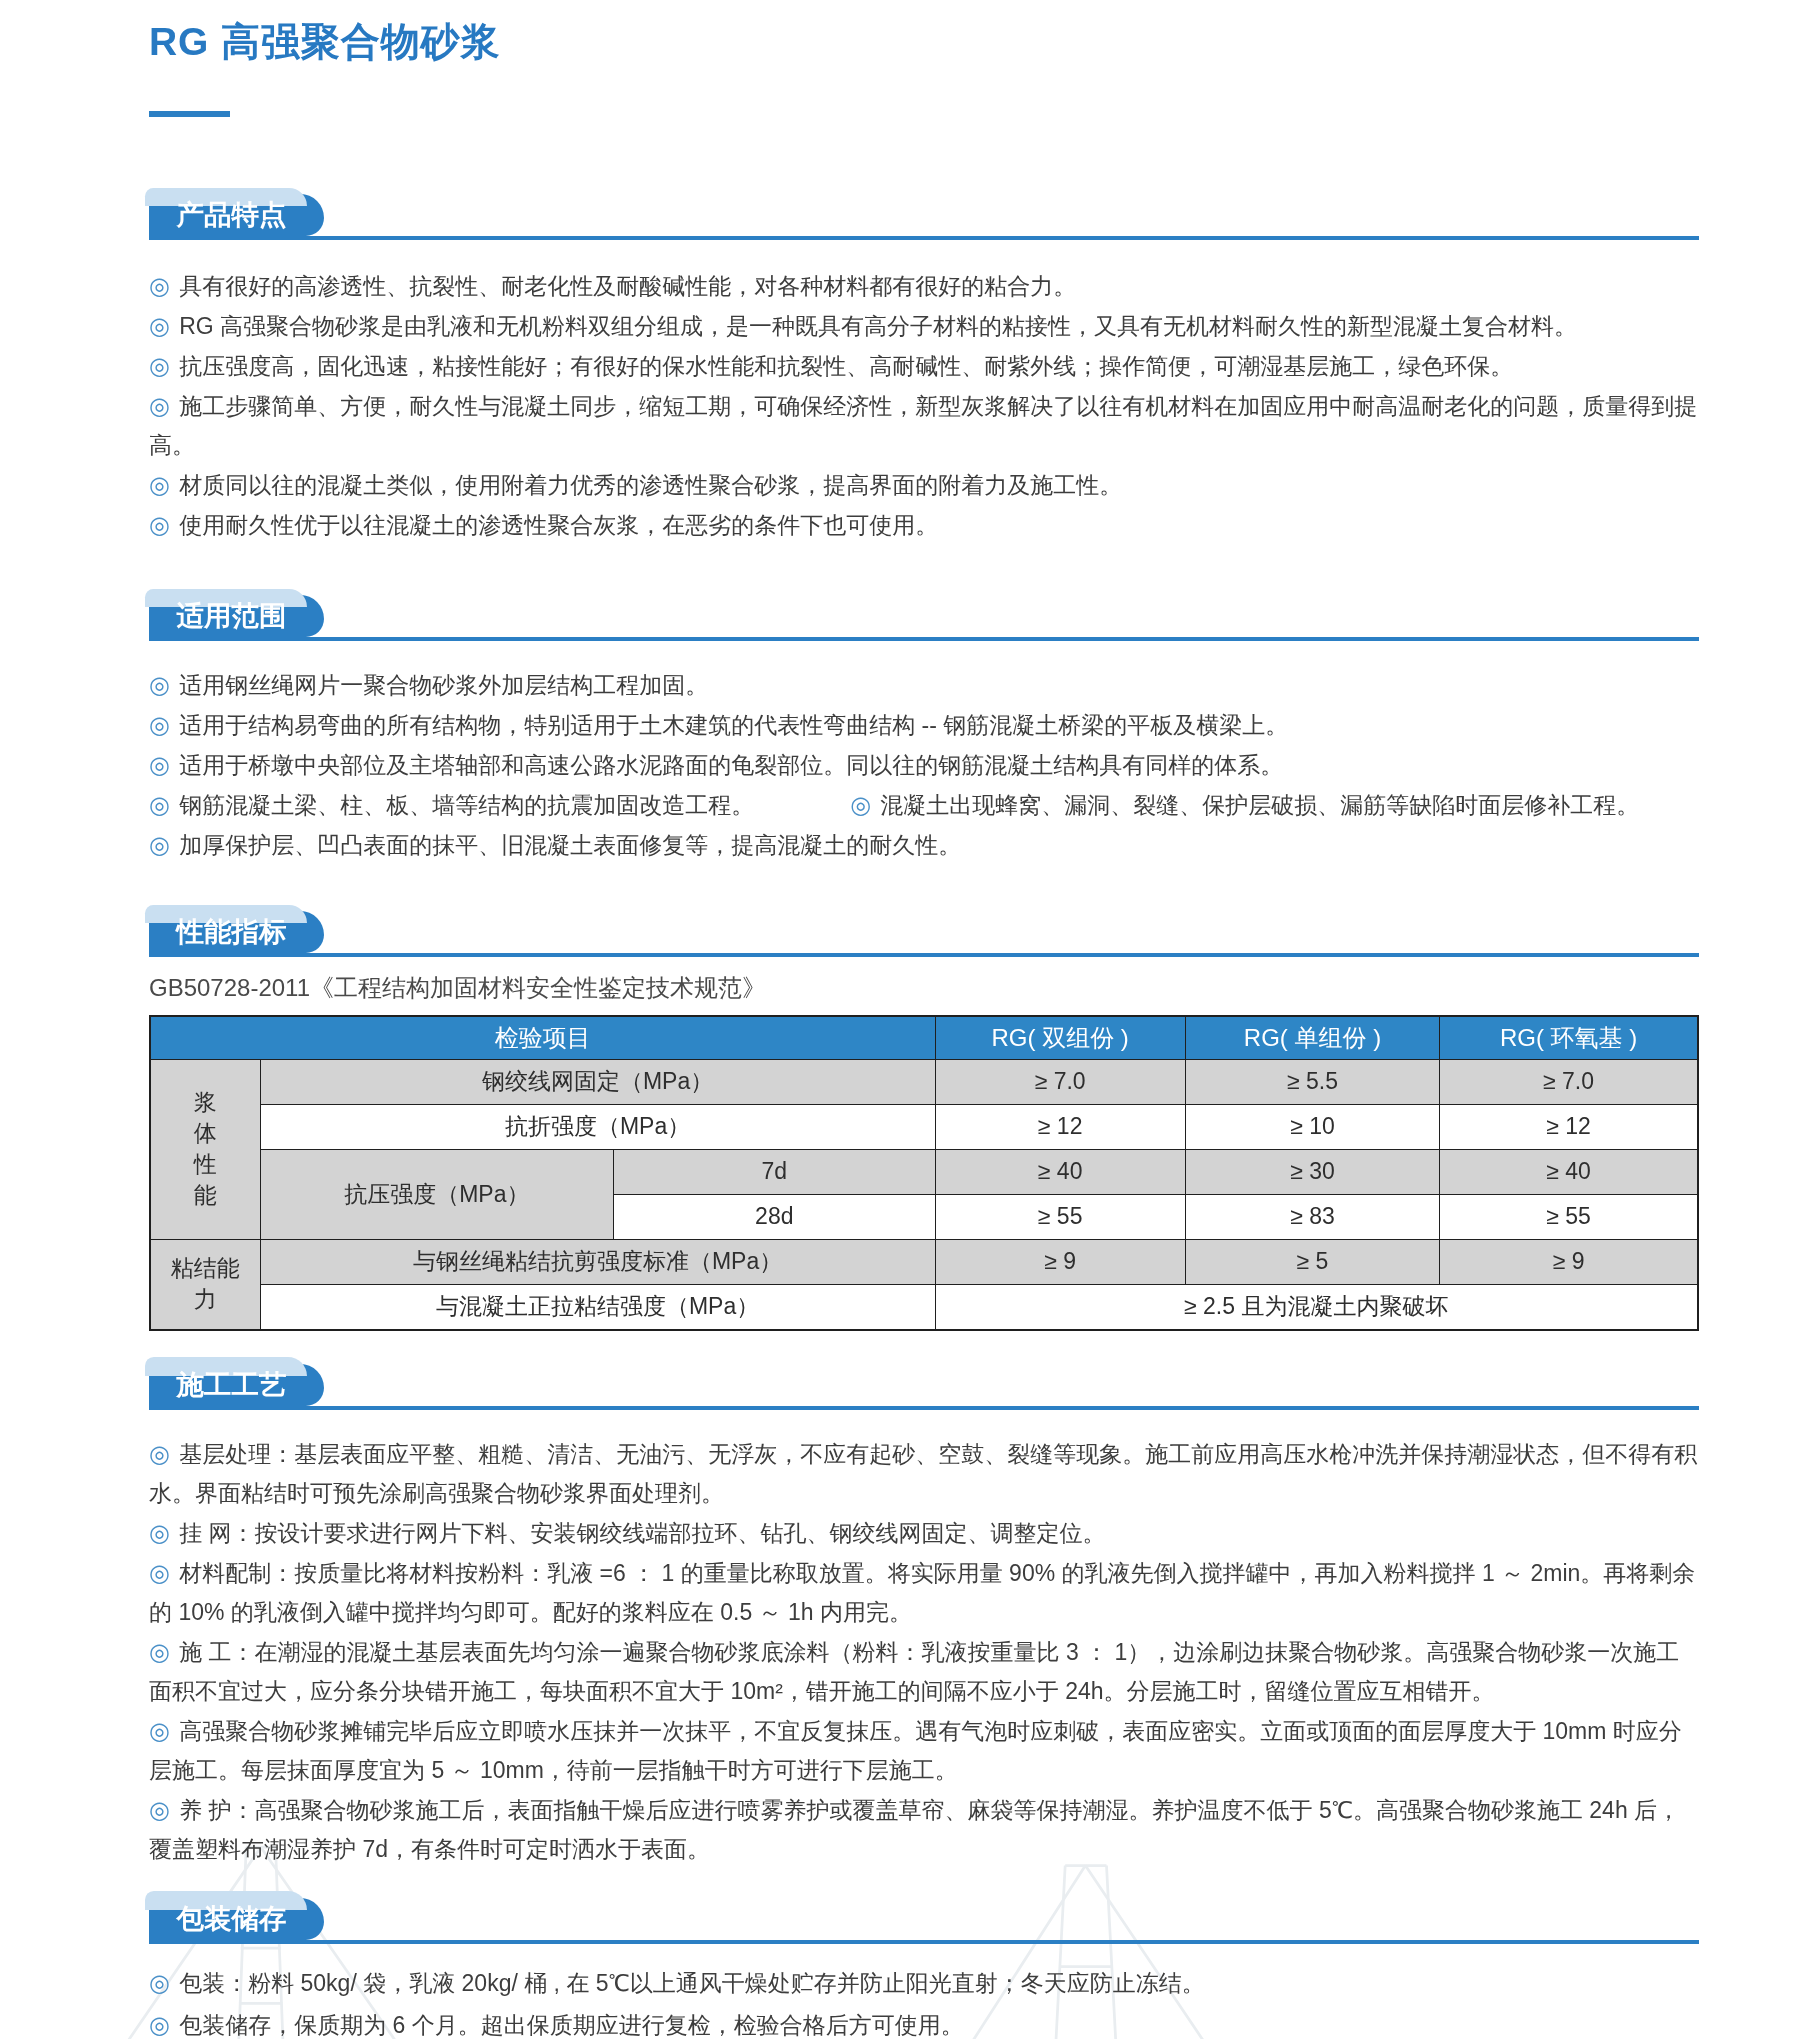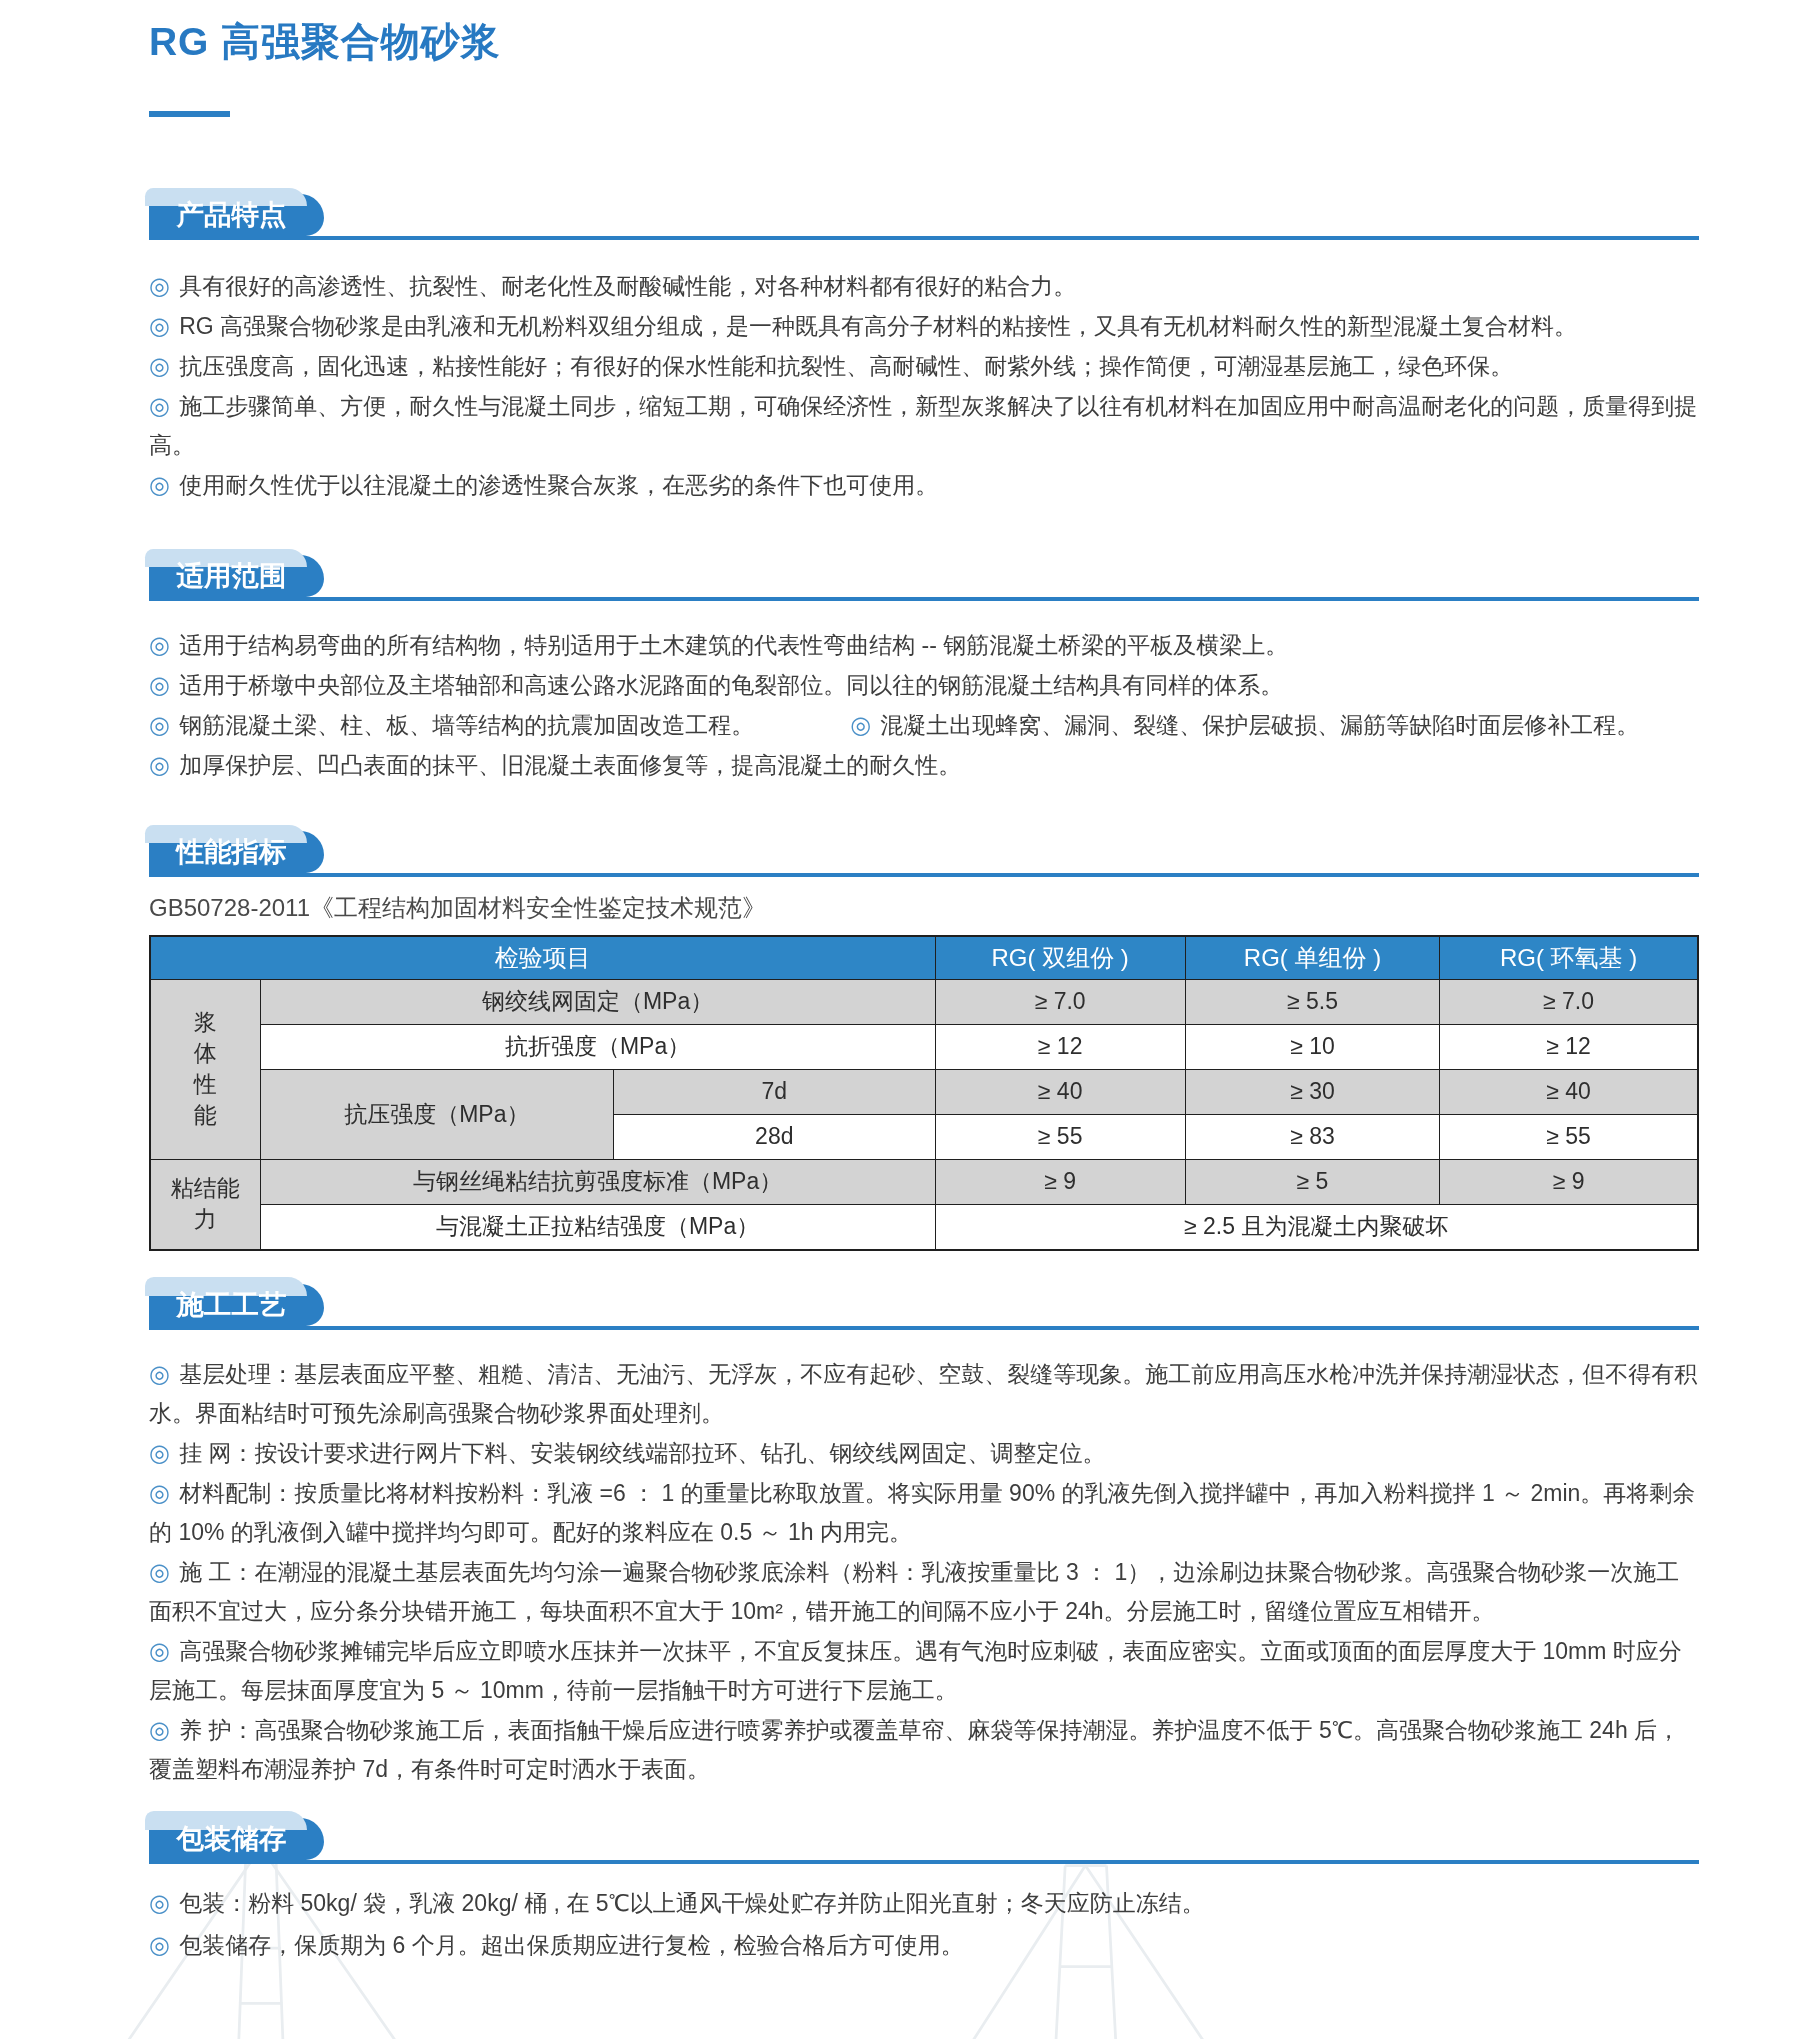--- a/index.html
+++ b/index.html
@@ -100,29 +100,31 @@
 
   <section id="sec-features">
     <div class="section-head">
       <span class="badge">产品特点</span>
     </div>
     <div class="bullets">
       <p><span class="mk">◎</span><span>具有很好的高渗透性、抗裂性、耐老化性及耐酸碱性能，对各种材料都有很好的粘合力。</span></p>
       <p><span class="mk">◎</span><span>RG 高强聚合物砂浆是由乳液和无机粉料双组分组成，是一种既具有高分子材料的粘接性，又具有无机材料耐久性的新型混凝土复合材料。</span></p>
       <p><span class="mk">◎</span><span>抗压强度高，固化迅速，粘接性能好；有很好的保水性能和抗裂性、高耐碱性、耐紫外线；操作简便，可潮湿基层施工，绿色环保。</span></p>
       <p><span class="mk">◎</span><span>施工步骤简单、方便，耐久性与混凝土同步，缩短工期，可确保经济性，新型灰浆解决了以往有机材料在加固应用中耐高温耐老化的问题，质量得到提高。</span></p>
+      <p><span class="mk">◎</span><span>材质同以往的混凝土类似，使用附着力优秀的渗透性聚合砂浆，提高界面的附着力及施工性。</span></p>
       <p><span class="mk">◎</span><span>使用耐久性优于以往混凝土的渗透性聚合灰浆，在恶劣的条件下也可使用。</span></p>
     </div>
   </section>
 
   <section id="sec-scope">
     <div class="section-head">
       <span class="badge">适用范围</span>
     </div>
     <div class="bullets">
+      <p><span class="mk">◎</span><span>适用钢丝绳网片一聚合物砂浆外加层结构工程加固。</span></p>
       <p><span class="mk">◎</span><span>适用于结构易弯曲的所有结构物，特别适用于土木建筑的代表性弯曲结构 -- 钢筋混凝土桥梁的平板及横梁上。</span></p>
       <p><span class="mk">◎</span><span>适用于桥墩中央部位及主塔轴部和高速公路水泥路面的龟裂部位。同以往的钢筋混凝土结构具有同样的体系。</span></p>
       <p><span class="mk">◎</span><span>钢筋混凝土梁、柱、板、墙等结构的抗震加固改造工程。</span><span class="gap"></span><span class="mk">◎</span><span>混凝土出现蜂窝、漏洞、裂缝、保护层破损、漏筋等缺陷时面层修补工程。</span></p>
       <p><span class="mk">◎</span><span>加厚保护层、凹凸表面的抹平、旧混凝土表面修复等，提高混凝土的耐久性。</span></p>
     </div>
   </section>
 
   <section id="sec-performance">
     <div class="section-head">
       <span class="badge">性能指标</span>

